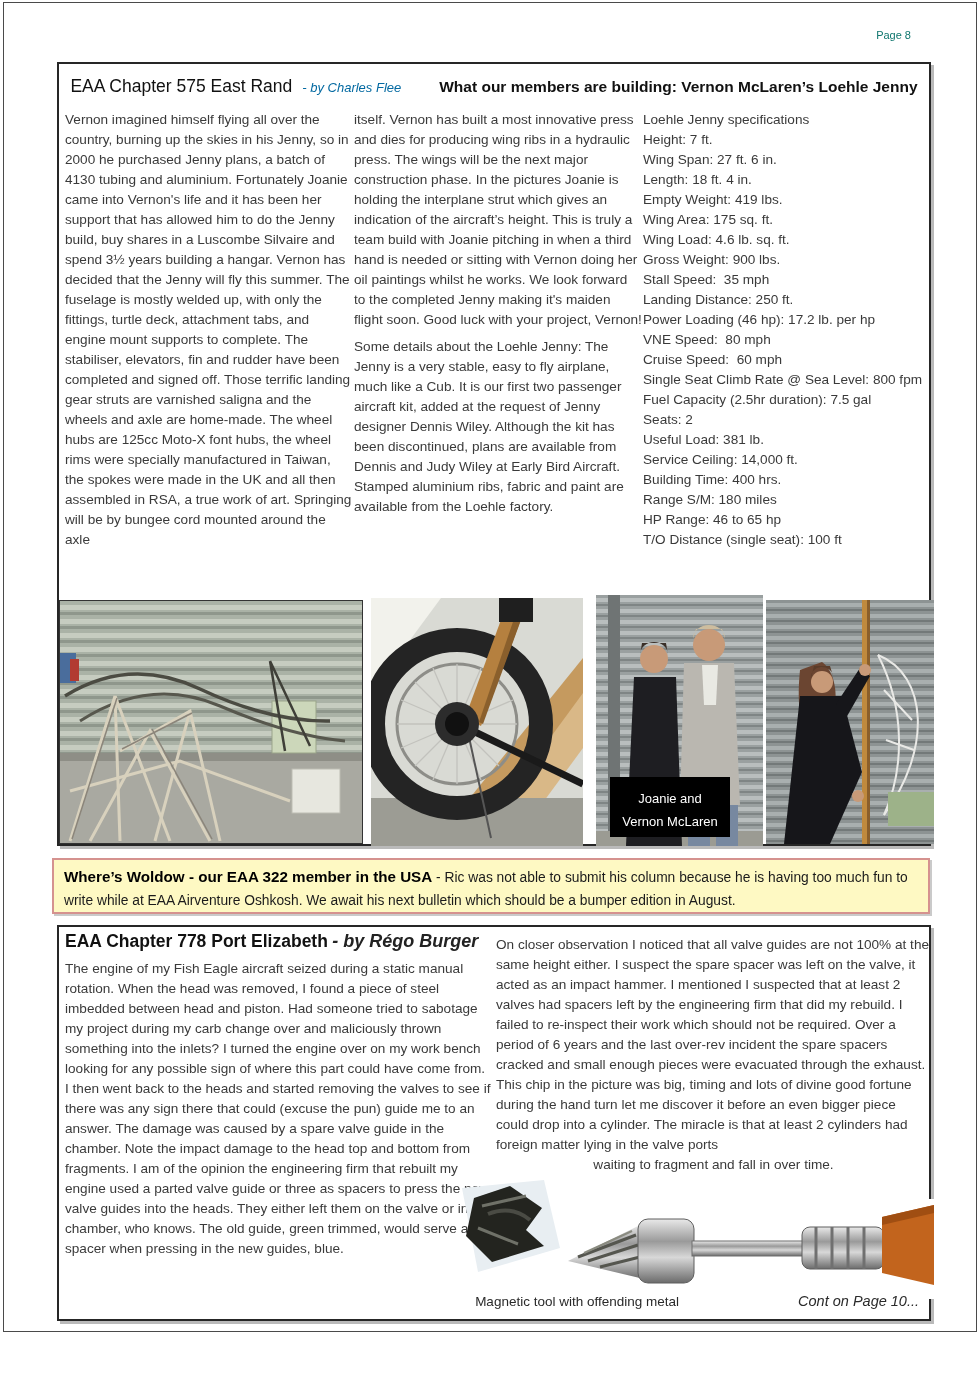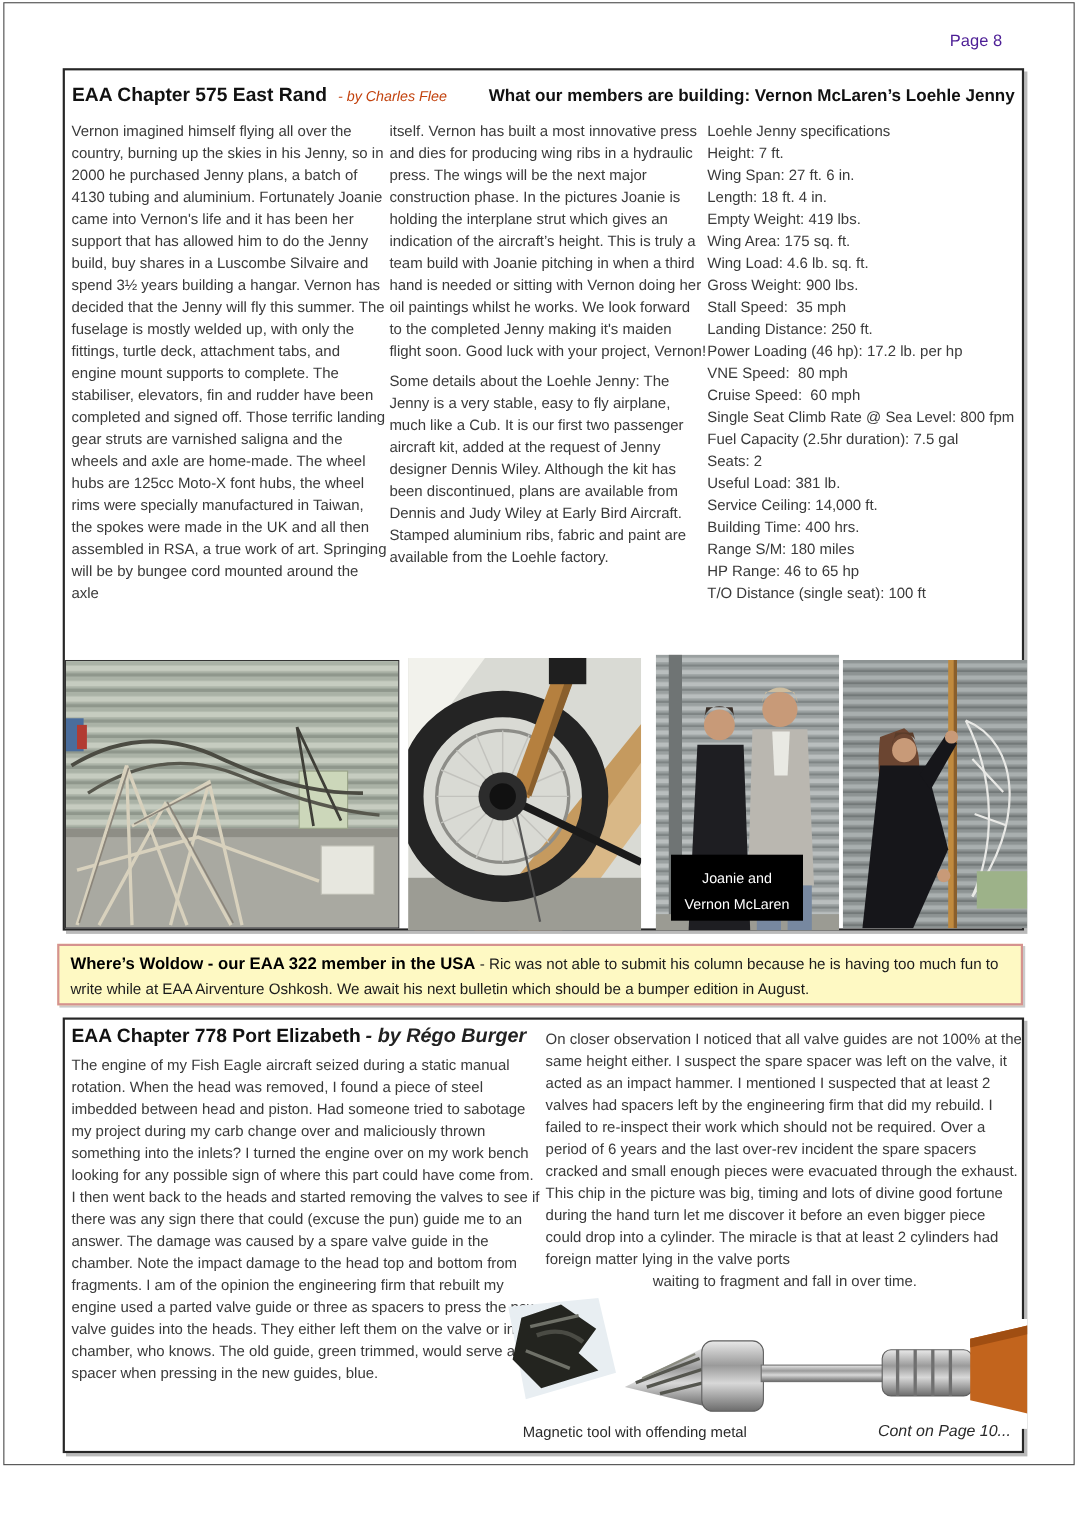--- a/index.html
+++ b/index.html
@@ -3,31 +3,31 @@
 <meta charset="utf-8">
 <style>
   * { margin:0; padding:0; box-sizing:border-box; }
   html,body { background:#ffffff; }
   .page {
     position:relative; width:980px; height:1386px; background:#ffffff;
     font-family:"Liberation Sans", sans-serif; color:#3a3a3a; overflow:hidden;
   }
   .page-border { position:absolute; left:3px; top:2px; width:974px; height:1330px;
     border:1px solid #4a4a4a; }
-  .page-number { position:absolute; top:29px; right:69px; font-size:15px; color:#4c1d95; }
+  .page-number { position:absolute; top:29px; right:69px; font-size:11px; color:#0f766e; }
 
   .box { position:absolute; background:#fff; border:2px solid #262626;
     box-shadow:3px 3px 0 rgba(130,130,130,0.55); }
   .box-575 { left:57px; top:62px; width:874px; height:784px; }
   .box-778 { left:57px; top:925px; width:874px; height:396px; }
 
   .hdr-575 { position:absolute; top:12px; left:0; right:0; display:flex;
     justify-content:center; align-items:baseline; gap:10px; white-space:nowrap; }
-  .hdr-575 .t1 { font-size:17.5px; font-weight:bold; color:#111; }
-  .hdr-575 .t2 { font-size:13px; font-style:italic; color:#c2410c; }
+  .hdr-575 .t1 { font-size:17.5px; font-weight:normal; color:#111; }
+  .hdr-575 .t2 { font-size:13px; font-style:italic; color:#0369a1; }
   .hdr-575 .t3 { font-size:15.5px; font-weight:bold; color:#111;margin-left:28px; }
 
   .col { position:absolute; font-size:13.6px; line-height:20px; text-align:left; }
   .col-1 { left:6px;  top:46px; width:287px; }
   .col-2 { left:295px; top:46px; width:288px; }
   .col-3 { left:584px; top:46px; width:287px; }
   .col-2 .para2 { margin-top:7px; }
   .spec-line { white-space:pre-wrap; }
 
   .photo { position:absolute; overflow:hidden; }

